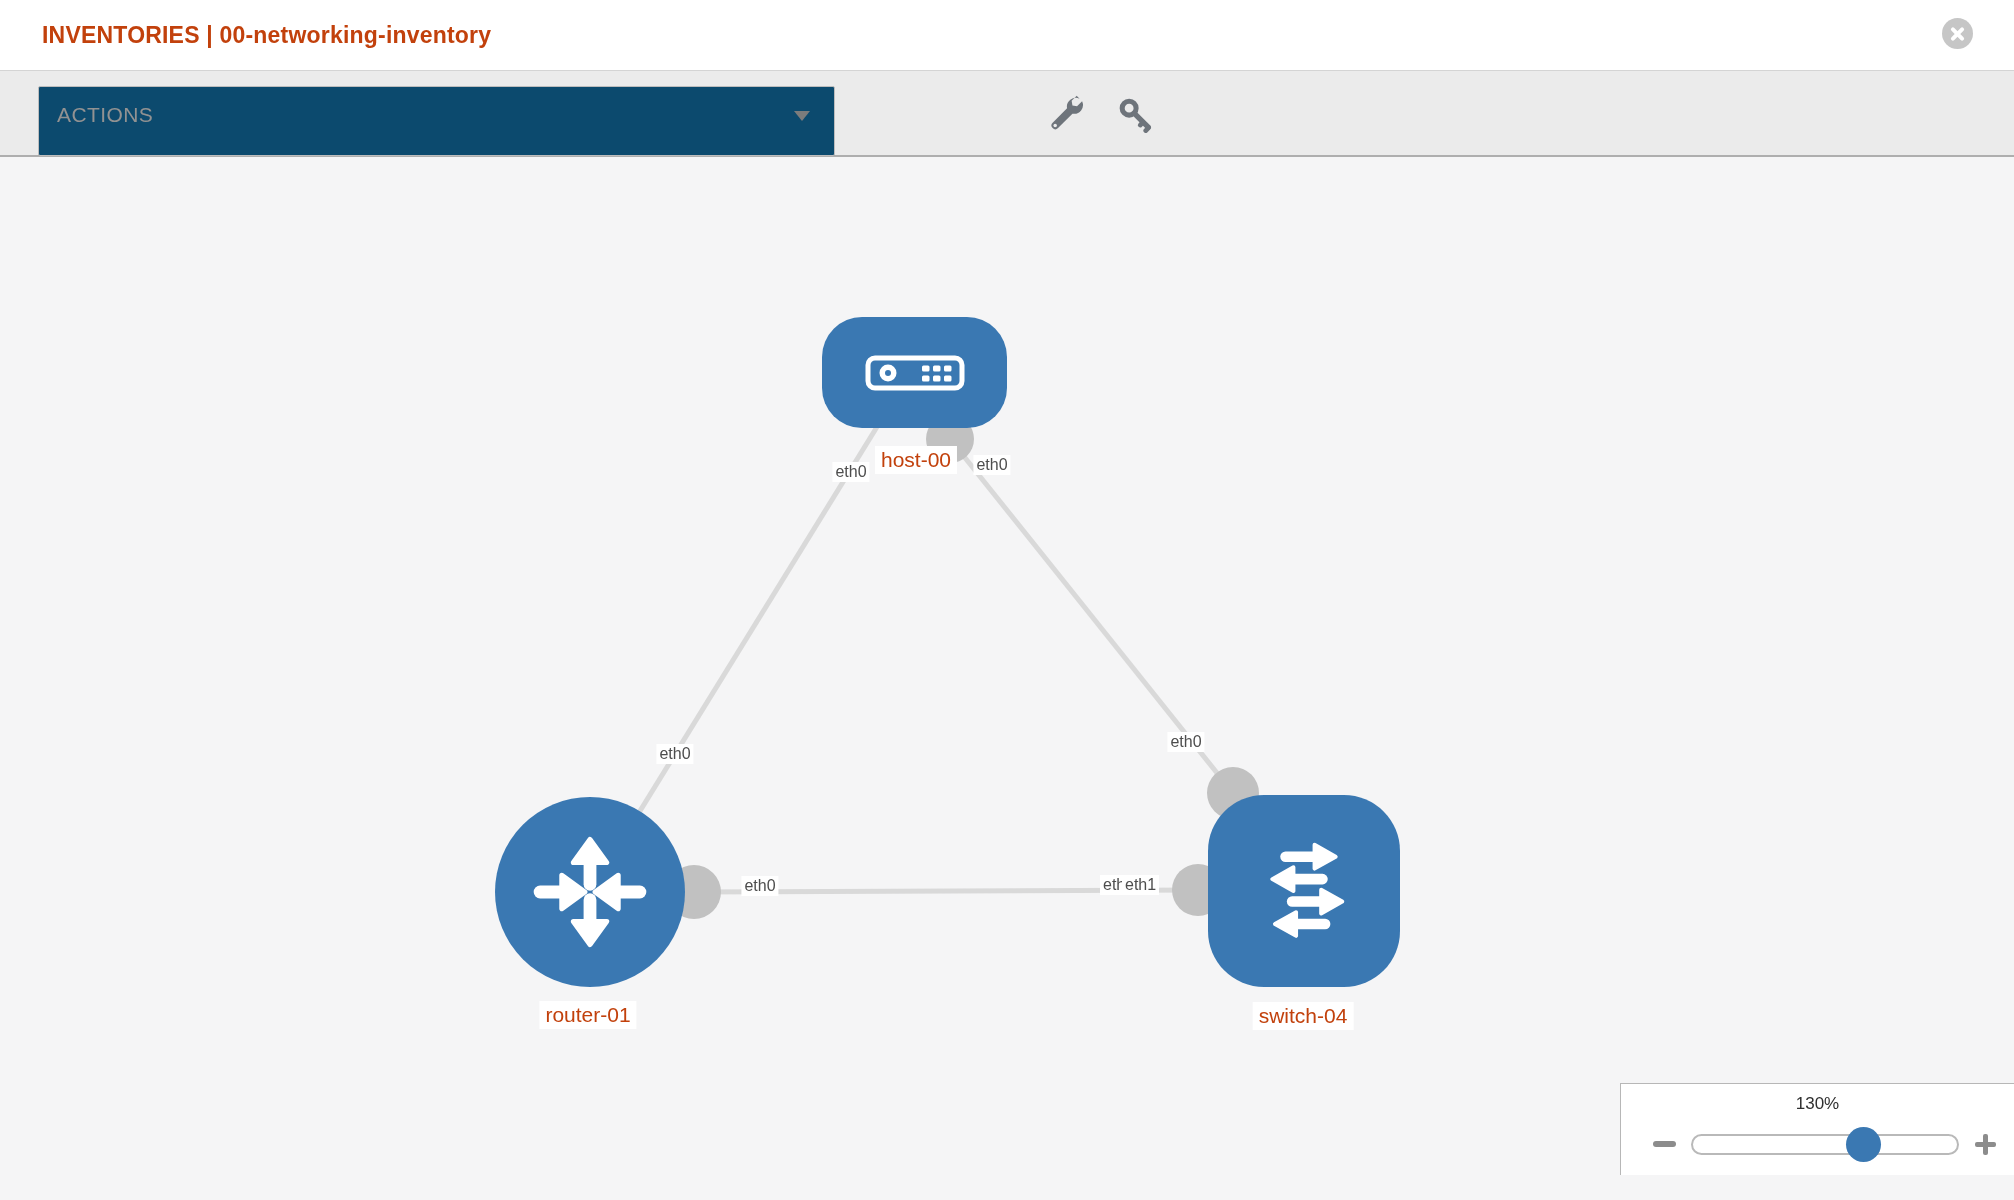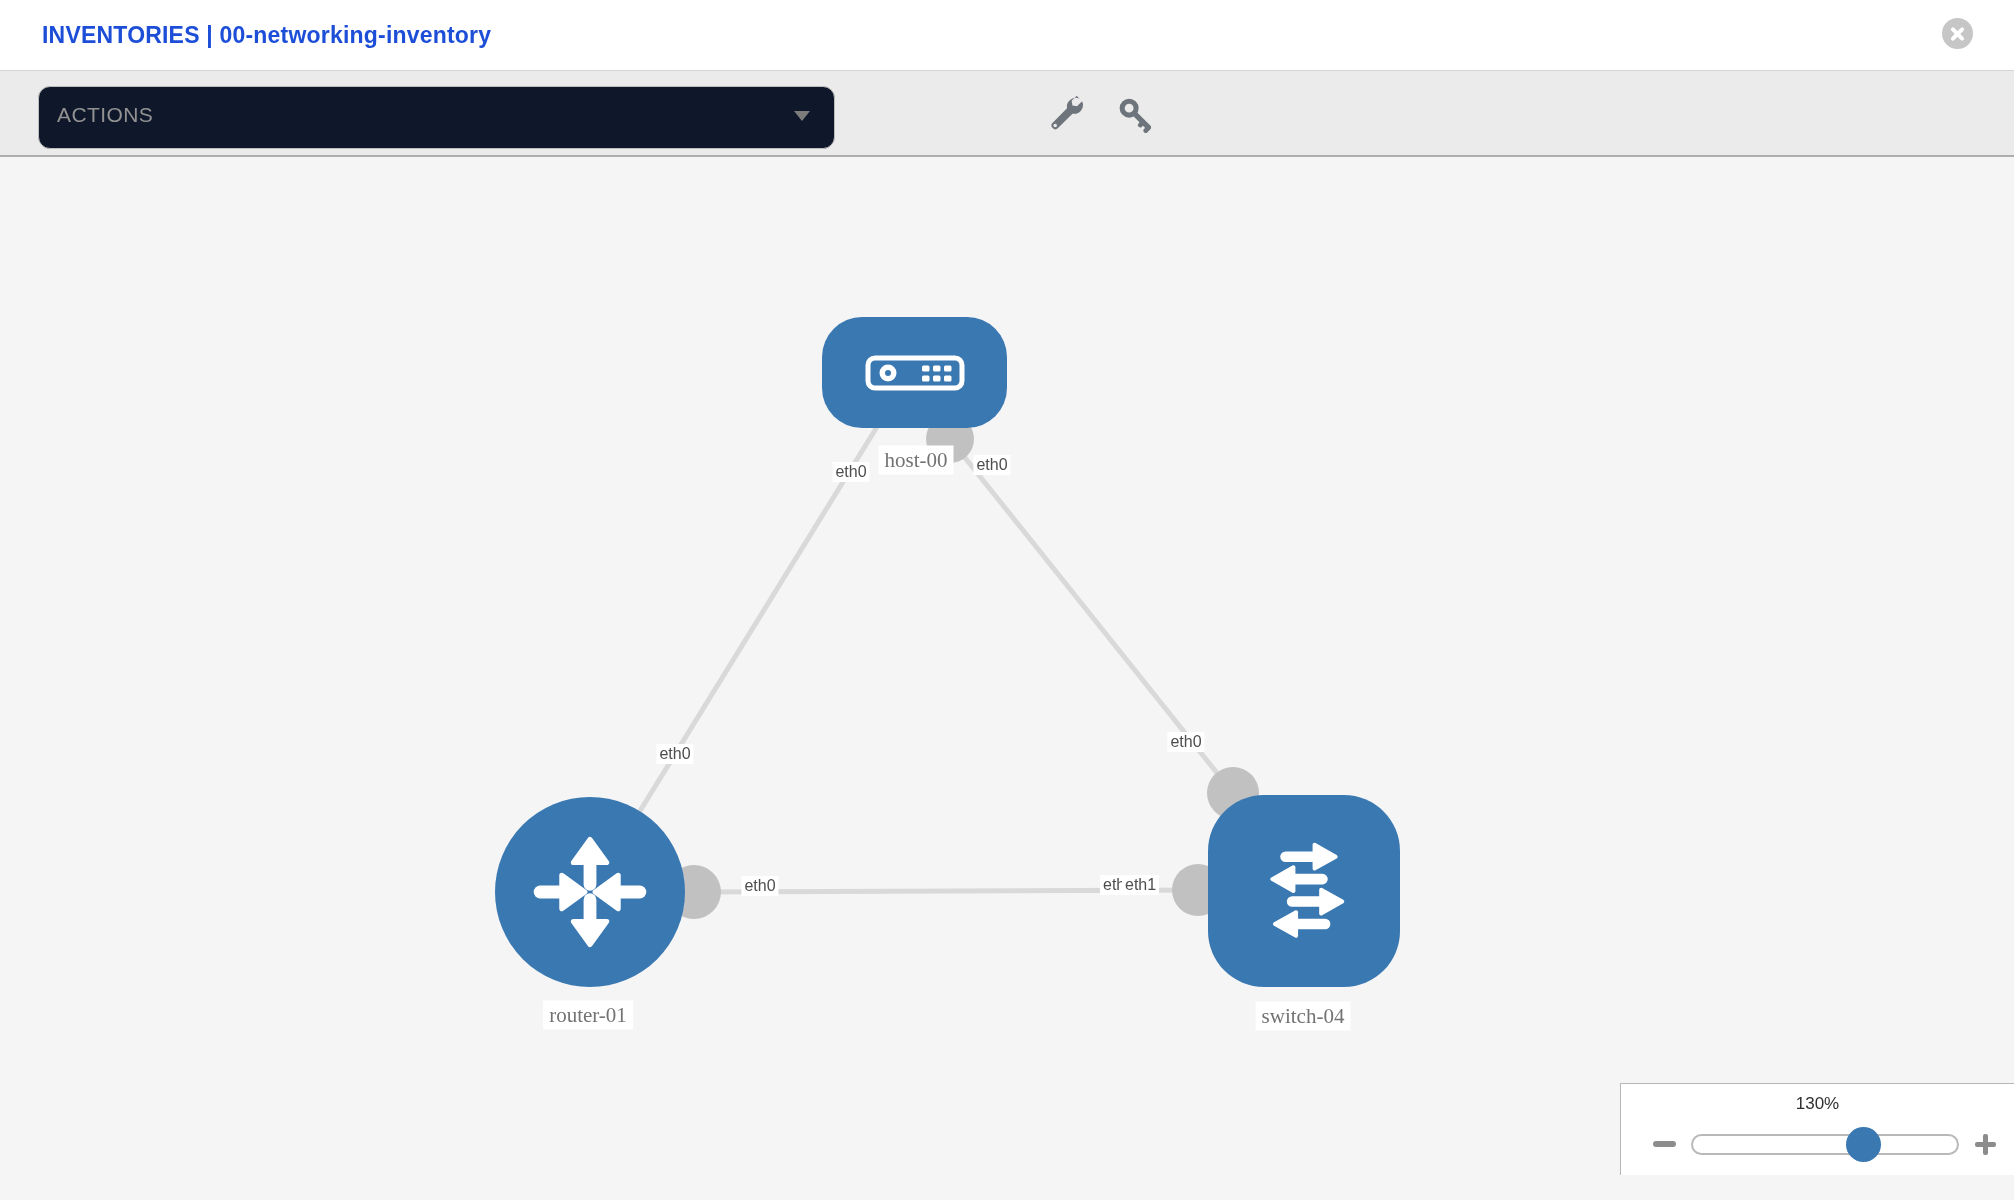--- a/index.html
+++ b/index.html
@@ -4,33 +4,33 @@
 <style>
   * { margin:0; padding:0; box-sizing:border-box; }
   html,body { width:2014px; height:1200px; }
   body { font-family:"Liberation Sans", sans-serif; background:#fff; }
   .app { position:relative; width:2014px; height:1200px; overflow:hidden; background:#f5f5f6; }
 
   
   .header { position:absolute; left:0; top:0; width:2014px; height:71px;
             background:#ffffff; border-bottom:1px solid #d4d4d4; }
   .title { position:absolute; left:42px; top:0; line-height:70px;
-           font-size:23px; font-weight:bold; color:#1d4ed8; letter-spacing:.2px; }
+           font-size:23px; font-weight:bold; color:#c2410c; letter-spacing:.2px; }
   .close-btn { position:absolute; left:1942px; top:18px; width:31px; height:31px;
                border-radius:50%; background:#c6c6c6; cursor:pointer; }
   .close-btn .x1,.close-btn .x2 { position:absolute; left:7px; top:13.5px; width:17px; height:4px;
                background:#fff; border-radius:2px; }
   .close-btn .x1 { transform:rotate(45deg); }
   .close-btn .x2 { transform:rotate(-45deg); }
 
   
   .toolbar { position:absolute; left:0; top:71px; width:2014px; height:86px;
              background:#ebebeb; border-bottom:2px solid #aeaeae; }
-  .select-box { position:absolute; top:15px; height:63px; background:#0f172a;
-                border:1px solid #bdbdbd; border-radius:12px; cursor:pointer; }
+  .select-box { position:absolute; top:15px; height:70px; background:#0c4a6e;
+                border:1px solid #bdbdbd; border-radius:2px; cursor:pointer; }
   .select-box .lbl { position:absolute; left:18px; top:0; line-height:55px;
                      font-size:21px; color:#929292; letter-spacing:.4px; }
   .caret { position:absolute; right:24px; top:24px; width:0; height:0;
            border-left:8px solid transparent; border-right:8px solid transparent;
            border-top:10px solid #7c7c7c; }
   .actions-box { left:38px; width:797px; }
   .search-box  { left:1183px; width:792px; }
   .tool-icon { position:absolute; top:24px; width:38px; height:38px; cursor:pointer; }
   .tool-icon svg { width:100%; height:100%; }
   .wrench-btn { left:1046px; }
@@ -39,21 +39,21 @@
   
   .canvas { position:absolute; left:0; top:159px; width:2014px; height:1041px; background:#f5f5f6; }
   .links-svg { position:absolute; left:0; top:0; width:2014px; height:1041px; }
   .node { position:absolute; background:#3a78b2; display:flex; align-items:center; justify-content:center; cursor:pointer; }
   .node svg { display:block; }
   .node-host   { left:822px; top:158px;  width:185px; height:111px; border-radius:40px; }
   .node-router { left:495px; top:638px;  width:190px; height:190px; border-radius:50%; }
   .node-switch { left:1208px; top:636px; width:192px; height:192px; border-radius:56px; }
 
   .nodelabel { position:absolute; transform:translate(-50%,-50%); background:#fff;
-               color:#737373; font-size:21px; padding:2px 6px; white-space:nowrap;font-family:Liberation Serif, serif; }
+               color:#c2410c; font-size:21px; padding:2px 6px; white-space:nowrap; }
   .iflabel   { position:absolute; transform:translate(-50%,-50%); background:#fff;
                color:#4d4d4d; font-size:16px; padding:1px 3px; white-space:nowrap; }
   .iflabel-abs { position:absolute; background:#fff; color:#4d4d4d; font-size:16px;
                  padding:1px 3px; white-space:nowrap; transform:none; }
 
   
   .zoom-panel { position:absolute; left:1620px; top:1083px; width:394px; height:92px;
                 background:#fff; border-top:1px solid #b7b7b7; border-left:1px solid #b7b7b7; }
   .zoom-value { position:absolute; left:0; top:10px; width:100%; text-align:center;
                 font-size:17px; color:#2f2f2f; }

